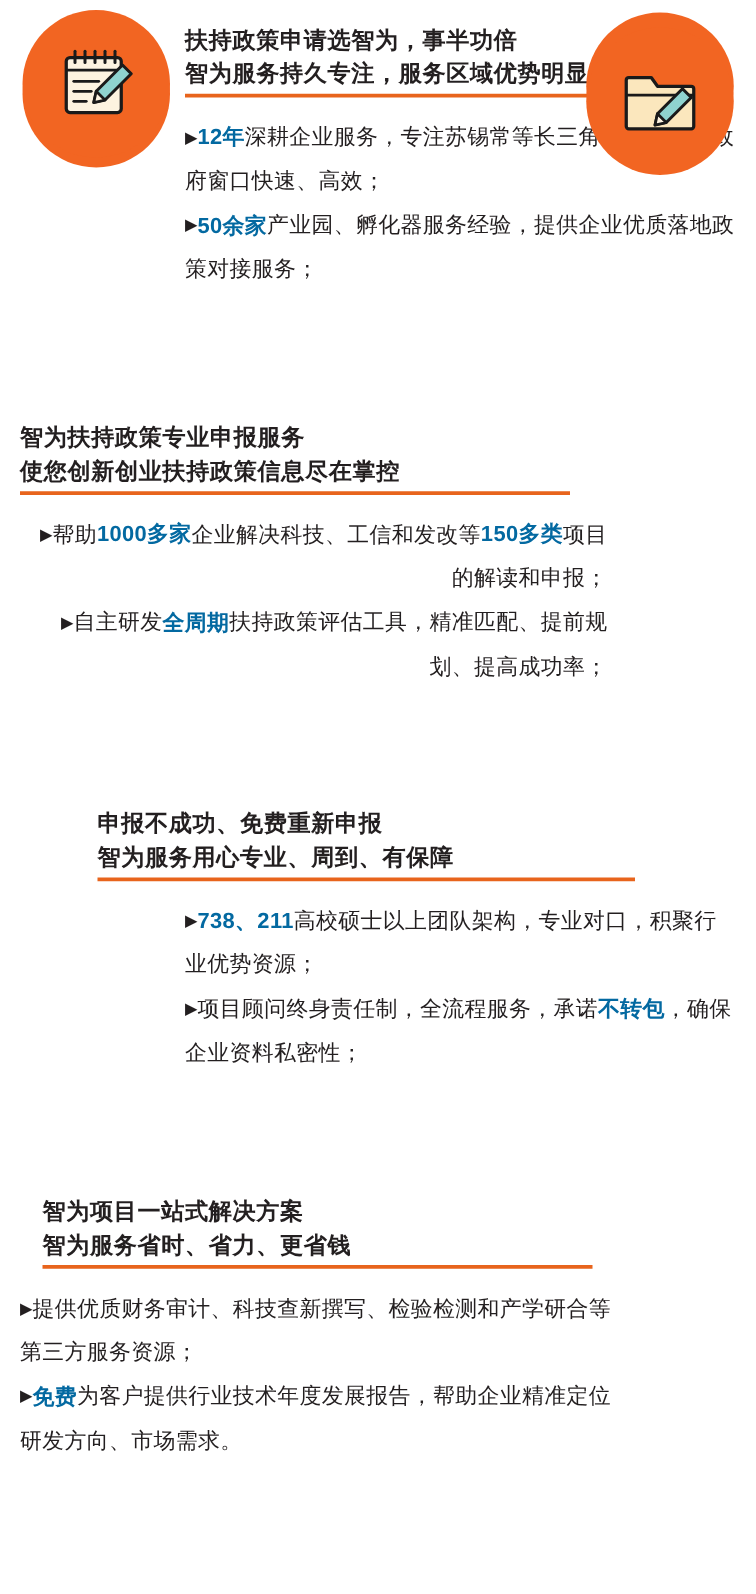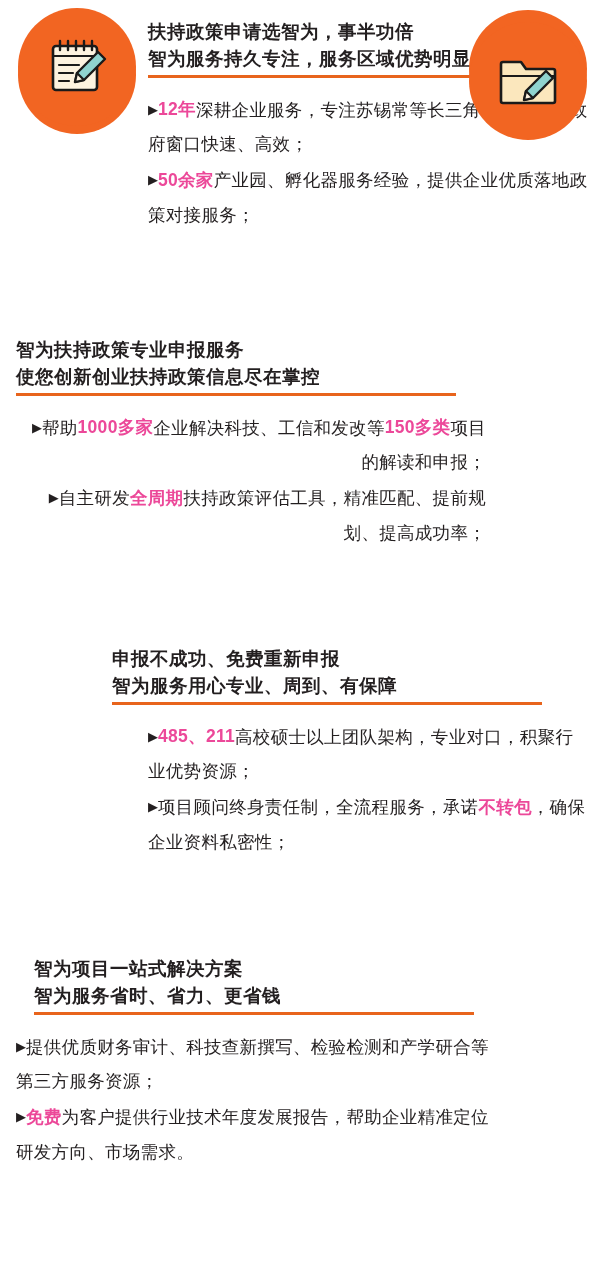--- a/index.html
+++ b/index.html
@@ -50,21 +50,21 @@
     line-height: 35px;
     color: #231f20;
     letter-spacing: 0.3px;
   }
   .tri {
     font-size: 13px;
     vertical-align: 1.5px;
     letter-spacing: 0;
   }
   .hl {
-    color: #ec4899;
+    color: #0369a1;
     font-weight: bold;
     margin-top: 29px;
   }
 
   
   .badge {
     position: absolute;
     width: 118px;
     height: 118px;
     border-radius: 50%;
@@ -83,21 +83,21 @@
   #badge1 { top: 16px; left: 18px; }
 
   
   #sec2 { top: 336px; left: 0; }
   #sec2 .sec-head { margin-left: 16px; width: 440px; }
   #sec2 .body-list { margin-left: 16px; width: 470px; text-align: right; }
   #badge2 { top: 10px; right: 18px; }
 
   
   #sec3 { top: 645px; left: 0; }
-  #sec3 .sec-head { margin-left: 112px; width: 430px; }
+  #sec3 .sec-head { margin-left: 78px; width: 430px; }
   #sec3 .body-list { margin-left: 148px; width: 440px; }
   #badge3 { top: 8px; left: 18px; }
 
   
   #sec4 { top: 955px; left: 0; }
   #sec4 .sec-head { margin-left: 34px; width: 440px; }
   #sec4 .body-list { margin-left: 16px; width: 480px; }
   #badge4 { top: 22px; right: 18px; }
 </style>
 </head>
@@ -176,21 +176,21 @@
     </svg>
   </div>
 
   <div class="section" id="sec3">
     <div class="sec-head">
       <div class="head-line">申报不成功、免费重新申报</div>
       <div class="head-line">智为服务用心专业、周到、有保障</div>
       <div class="rule"></div>
     </div>
     <div class="body-list">
-      <div class="bullet"><span class="tri">▶</span><span class="hl">485、211</span><span>高校硕士以上团队架构，专业对口，积聚行业优势资源；</span></div>
+      <div class="bullet"><span class="tri">▶</span><span class="hl">738、211</span><span>高校硕士以上团队架构，专业对口，积聚行业优势资源；</span></div>
       <div class="bullet"><span class="tri">▶</span><span>项目顾问终身责任制，全流程服务，承诺</span><span class="hl">不转包</span><span>，确保企业资料私密性；</span></div>
     </div>
   </div>
 
   <div class="badge" id="badge4">
     <svg width="74" height="74" viewBox="0 0 74 74">
       <path d="M12 18 h18 l5 7 h27 a2 2 0 0 1 2 2 v30 a2 2 0 0 1 -2 2 h-50 a2 2 0 0 1 -2 -2 v-37 a2 2 0 0 1 2 -2 z" fill="#fbe7bd" stroke="#1a1a1a" stroke-width="2.6" stroke-linejoin="round"></path>
       <path d="M10 32 h54" stroke="#1a1a1a" stroke-width="2.2"></path>
       <path d="M55 27 l7 7 l-20 20 l-9 2 l2 -9 z" fill="#8fd3cf" stroke="#1a1a1a" stroke-width="2.4" stroke-linejoin="round"></path>
       <path d="M33 56 l2 -9 l7 7 z" fill="#fdf3e0" stroke="#1a1a1a" stroke-width="2.2" stroke-linejoin="round"></path>

